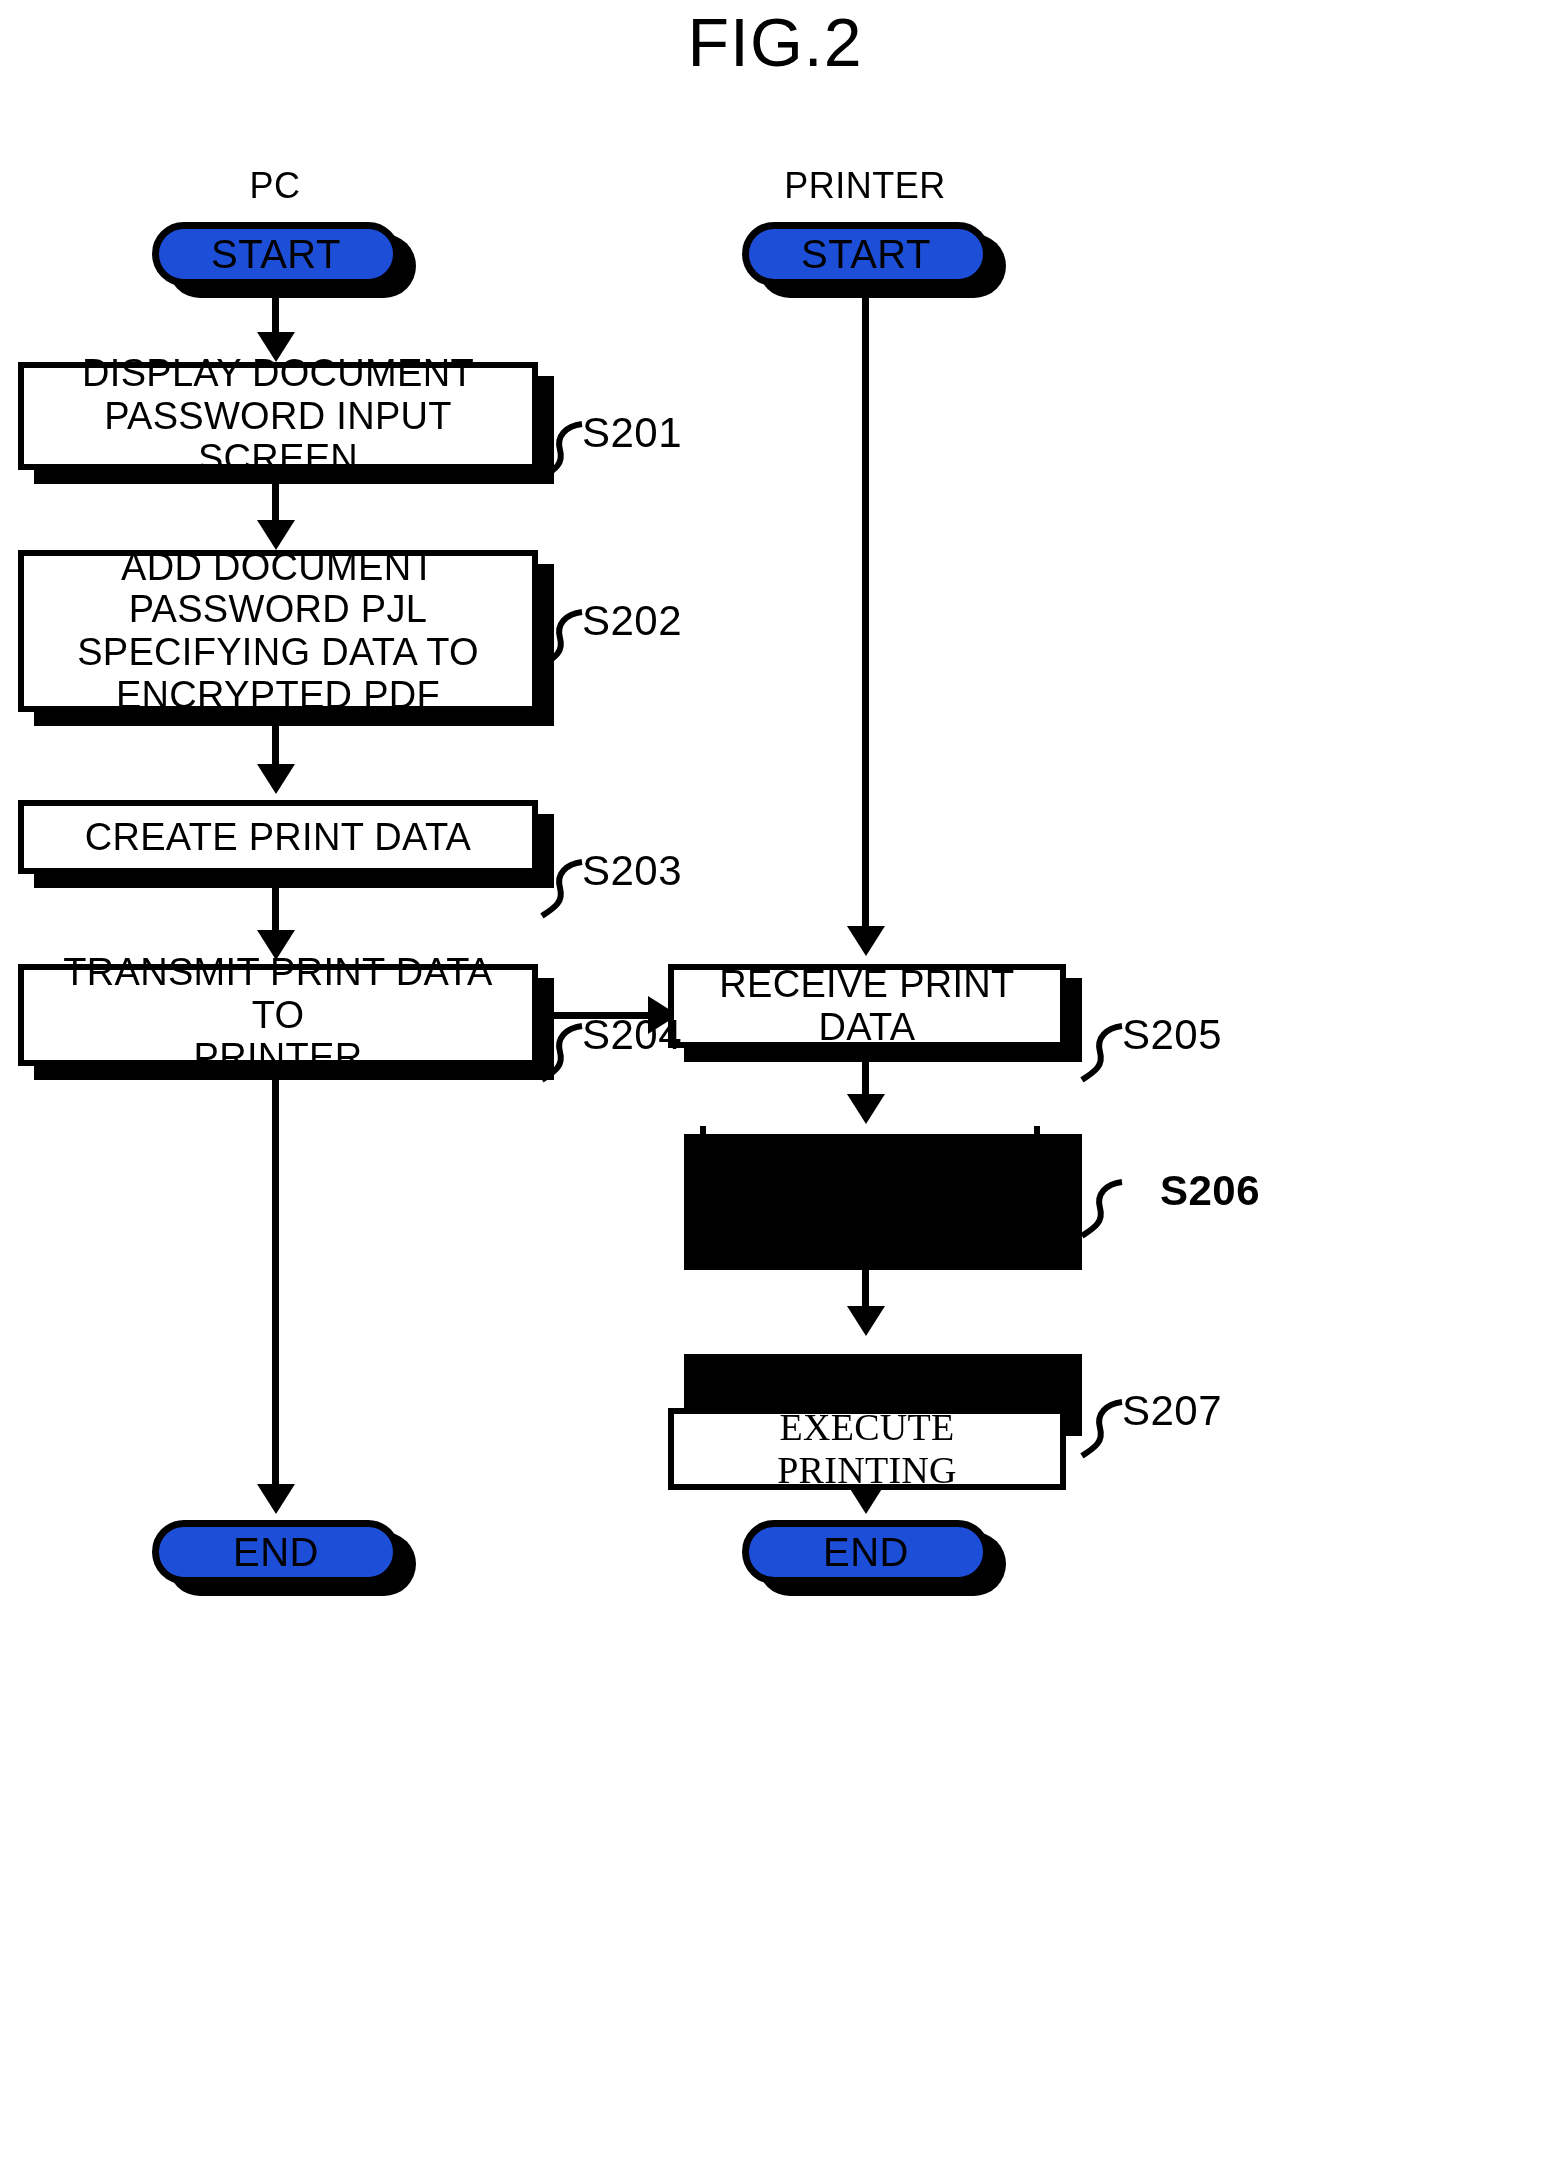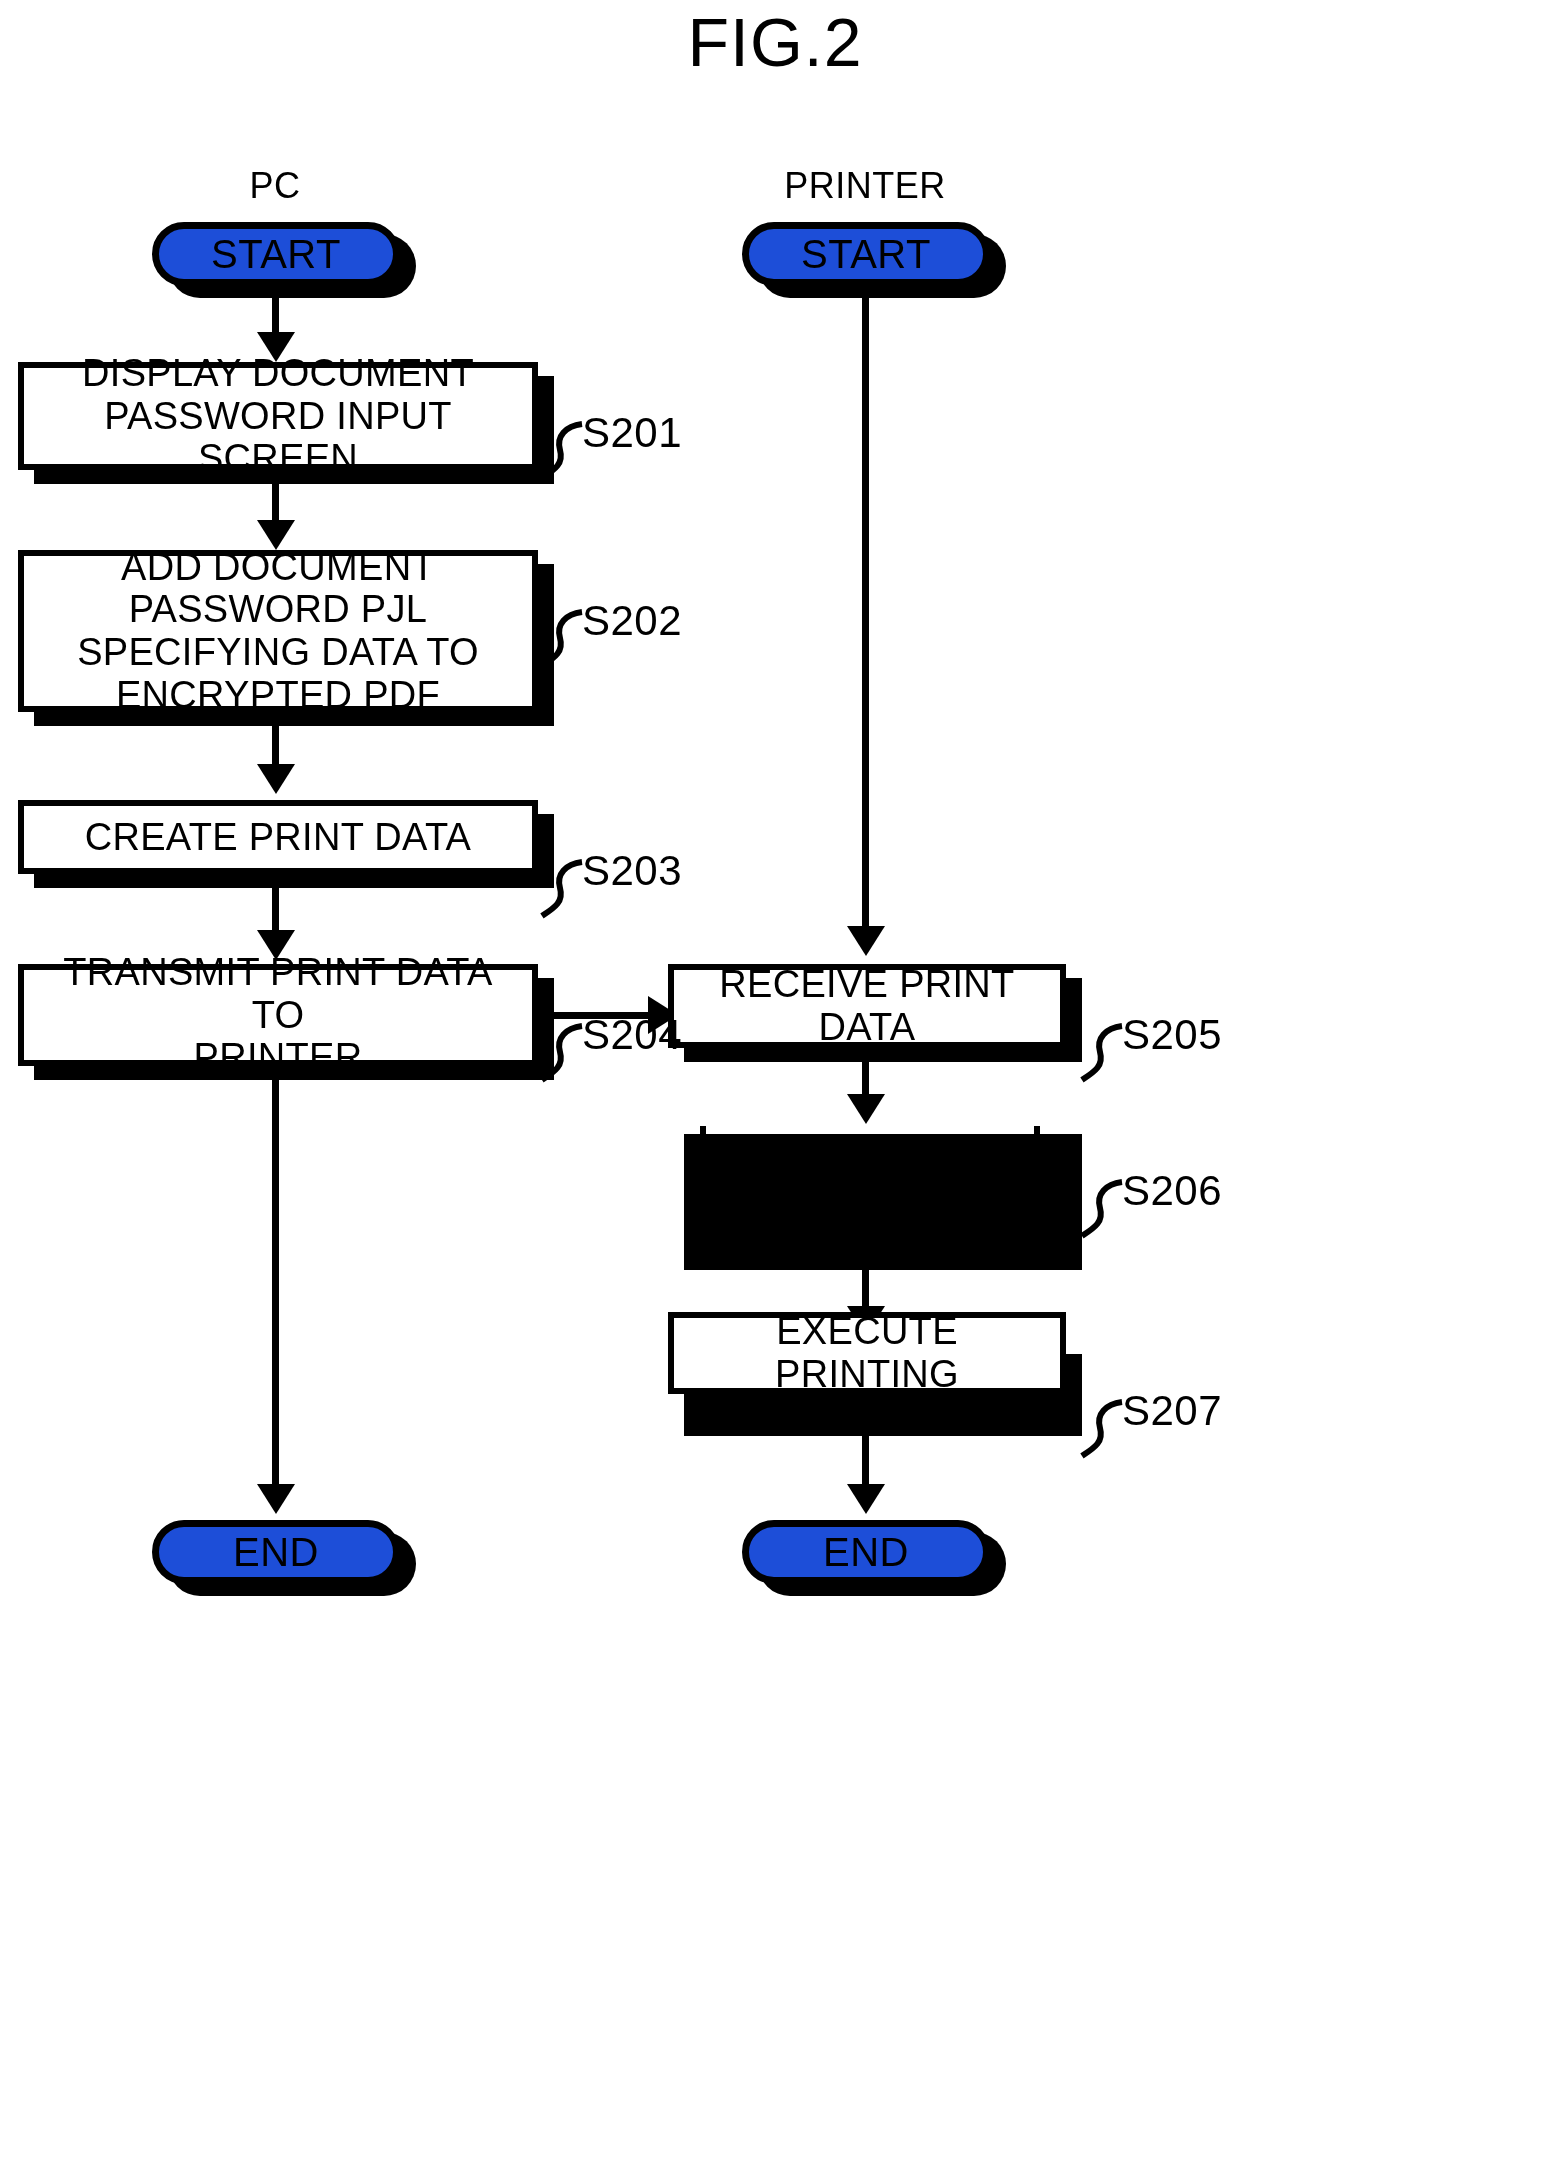--- a/index.html
+++ b/index.html
@@ -243,36 +243,36 @@
   <div class="process" style="left:668px; top:964px; width:398px; height:84px;">
     <span class="txt">RECEIVE PRINT DATA</span>
   </div>
 
   <div class="conn-v" style="left:862px; top:1048px; height:60px;"></div>
   <div class="arrow-down" style="left:847px; top:1094px;"></div>
 
   <svg class="squiggle" style="left:1076px; top:1178px;" width="50" height="62" viewBox="0 0 50 62">
     <path d="M46 4 C 30 6, 20 16, 24 30 C 28 44, 18 50, 6 58" fill="none" stroke="#000" stroke-width="6"></path>
   </svg>
-  <div class="step-label" style="left:1122px; top:1170px;">S206</div>
+  <div class="step-label" style="left:1160px; top:1170px;font-weight:bold;">S206</div>
 
   <div class="process-shadow" style="left:684px; top:1134px; width:398px; height:136px;"></div>
   <div class="predef-bar" style="left:700px; top:1126px; height:124px;"></div>
   <div class="predef-bar" style="left:1034px; top:1126px; height:124px;"></div>
 
   <div class="conn-v" style="left:862px; top:1256px; height:64px;"></div>
   <div class="arrow-down" style="left:847px; top:1306px;"></div>
 
   <svg class="squiggle" style="left:1076px; top:1398px;" width="50" height="62" viewBox="0 0 50 62">
     <path d="M46 4 C 30 6, 20 16, 24 30 C 28 44, 18 50, 6 58" fill="none" stroke="#000" stroke-width="6"></path>
   </svg>
   <div class="step-label" style="left:1122px; top:1390px;">S207</div>
 
   <div class="process-shadow" style="left:684px; top:1354px; width:398px; height:82px;"></div>
-  <div class="process" style="left:668px; top:1312px; width:398px; height:82px;">
+  <div class="process" style="left:668px; top:1408px; width:398px; height:82px;font-family:Liberation Serif, serif;">
     <span class="txt">EXECUTE PRINTING</span>
   </div>
 
   <div class="conn-v" style="left:862px; top:1422px; height:74px;"></div>
   <div class="arrow-down" style="left:847px; top:1484px;"></div>
 
   <div class="terminator-shadow" style="left:758px; top:1532px; width:248px; height:64px;"></div>
   <div class="terminator" style="left:742px; top:1520px; width:248px; height:64px;">
     <span class="txt">END</span>
   </div>

